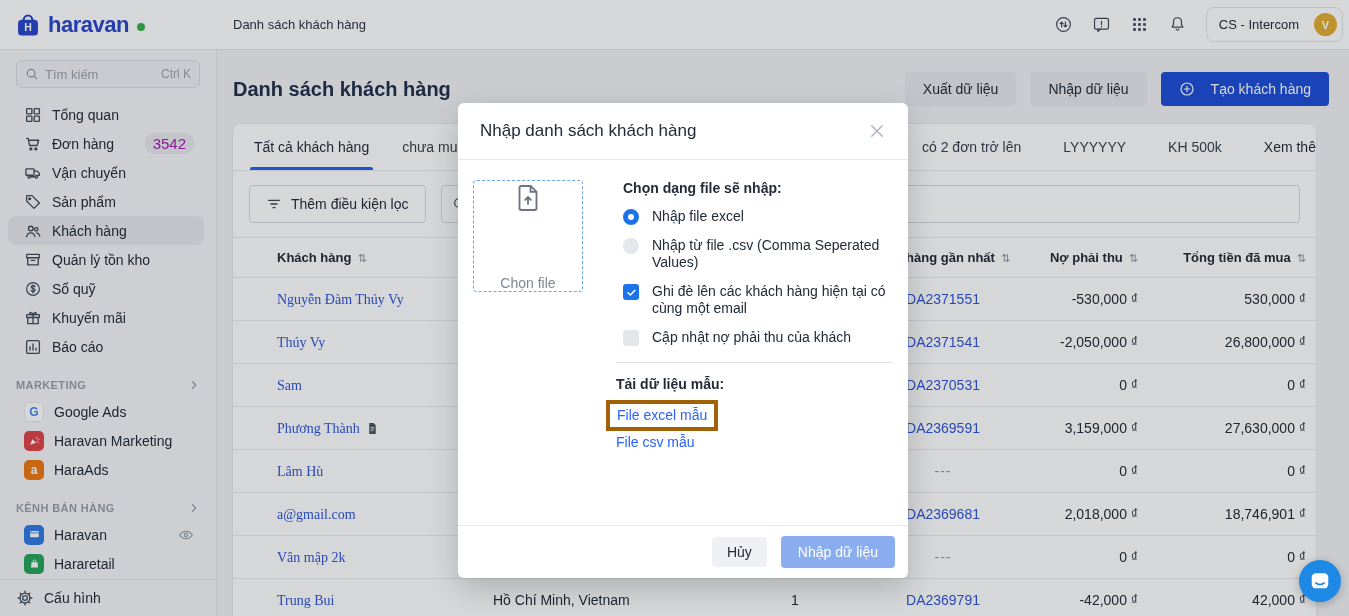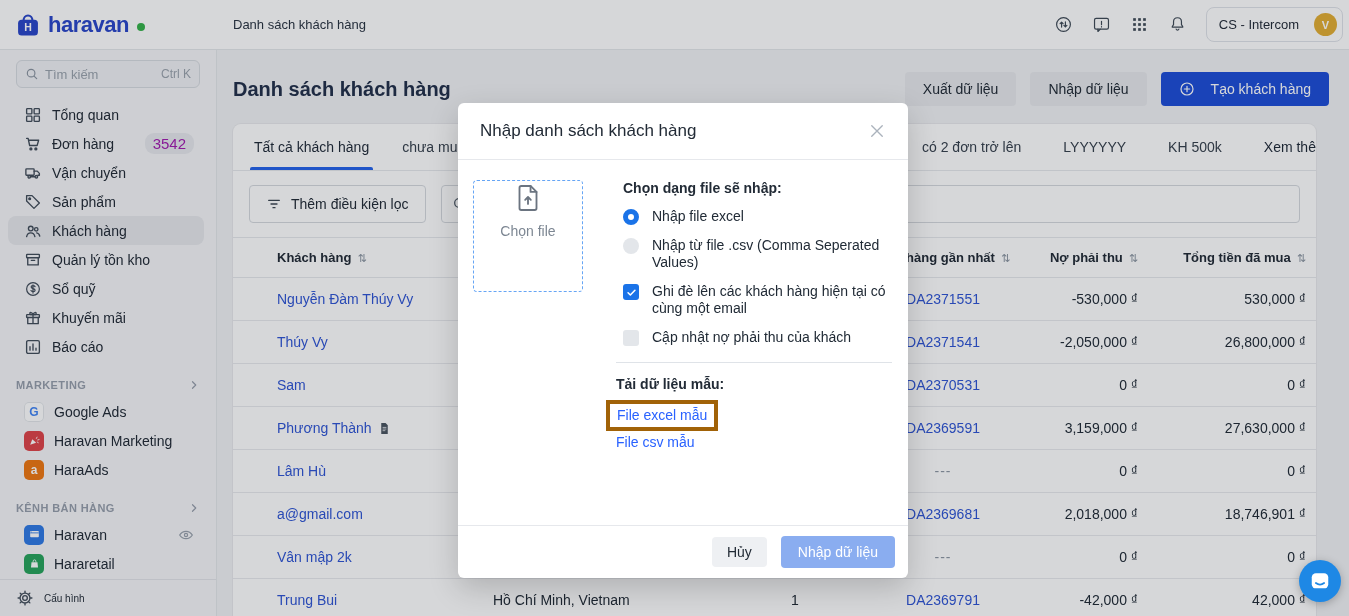--- a/index.html
+++ b/index.html
@@ -37,21 +37,21 @@
   .nav-item.active { background:#e7e8ec; font-weight:500; }
   .badge { margin-left:auto; background:#e7e9ed; border-radius:9px; font-size:15px; color:#a21caf;
     padding:2px 8px; }
   .section-head { display:flex; align-items:center; margin:18px 16px 6px 16px; font-size:11px;
     letter-spacing:.4px; color:#969eab; font-weight:bold;gap:16px; }
   .section-head .chev { margin-left:auto; width:12px; height:12px; color:#969eab; }
   .app-sq { width:20px; height:20px; border-radius:5px; flex:none; display:flex; align-items:center;
     justify-content:center; font-size:12px; font-weight:bold; }
   .eye { margin-left:auto; width:16px; height:16px; color:#98a1ac; }
   .side-footer { position:absolute; left:0; right:0; bottom:0; height:37px; border-top:1px solid #e2e4e8;
-    background:#f6f6f8; display:flex; align-items:center; padding-left:16px; gap:10px; font-size:10px;
+    background:#f6f6f8; display:flex; align-items:center; padding-left:16px; gap:10px; font-size:14px;
     color:#222b36; cursor:pointer; }
   .side-footer .nicon { width:18px; height:18px; color:#424d5a; }
 
   
   .main { position:absolute; top:50px; left:217px; right:0; bottom:0; }
   .page-head { display:flex; align-items:center; padding:22px 20px 18px 16px; }
   .page-title { font-size:20px; font-weight:600; color:#22304a; }
   .head-actions { margin-left:auto; display:flex; gap:14px; }
   .btn { border:none; border-radius:4px; font-size:14px; font-family:inherit; cursor:pointer;
     padding:9px 18px; }
@@ -91,35 +91,35 @@
   .c-check { width:44px; padding-left:16px; }
   .c-name  { width:200px; }
   .c-city  { width:260px; padding-left:16px; }
   .c-orders{ width:116px; text-align:center; }
   .c-last  { width:180px; text-align:center; }
   .c-debt  { width:105px; text-align:right; white-space:nowrap; }
   .c-total { width:178px; text-align:right; padding-right:10px; white-space:nowrap; }
   .checkbox { width:16px; height:16px; border-radius:3px; background:#ccd3dc; cursor:pointer; }
   .sort { font-family:"DejaVu Sans",sans-serif; font-size:11px; color:#8a94a0; margin-left:6px; font-weight:normal; }
   .link { color:#2f55d4; cursor:pointer; }
-  .name-wrap { display:inline-flex; align-items:center; gap:6px; }
+  .name-wrap { display:inline-flex; align-items:center; gap:6px;font-family:Liberation Serif, serif; }
   .note-ic { width:13px; height:13px; color:#4a5560; }
   .muted { color:#8d97a3; letter-spacing:1px; }
 
   
   .overlay { position:fixed; inset:0; background:rgba(10,16,28,0.17); z-index:50; }
   .modal { position:fixed; left:458px; top:103px; width:450px; height:475px; background:#fff;
     border-radius:6px; z-index:60; box-shadow:0 10px 30px rgba(0,0,0,.18); }
   .modal-head { height:57px; border-bottom:1px solid #e6e8ec; display:flex; align-items:center;
     padding:0 22px; }
   .modal-title { font-size:17px; font-weight:500; color:#222b36; }
   .modal-close { margin-left:auto; width:18px; height:18px; color:#aab2bc; cursor:pointer; }
   .modal-body { display:flex; padding:20px 17px 0 15px; }
   .upload-box { width:110px; height:112px; border:1px dashed #66a5f5; border-radius:4px; flex:none;
-    display:flex; flex-direction:column; align-items:center; justify-content:flex-start; gap:8px; cursor:pointer; }
+    display:flex; flex-direction:column; align-items:center; justify-content:space-between; gap:8px; cursor:pointer; }
   .upload-box .uicon { width:34px; height:34px; color:#6b7480; }
   .upload-label { font-size:14px; color:#7d8793; }
   .modal-right { margin-left:40px; width:272px; }
   .opt-title { font-size:14px; font-weight:bold; color:#222b36; margin-bottom:12px; }
   .opt-row { display:flex; gap:13px; margin-bottom:12px; font-size:14px; line-height:17px;
     align-items:flex-start; cursor:pointer; }
   .radio { width:16px; height:16px; border-radius:50%; flex:none; margin-top:1px; }
   .radio.on { border:5px solid #1a73e8; background:#fff; }
   .radio.off { background:#e3e6ea; }
   .cbox { width:16px; height:16px; border-radius:3px; flex:none; margin-top:1px; }

